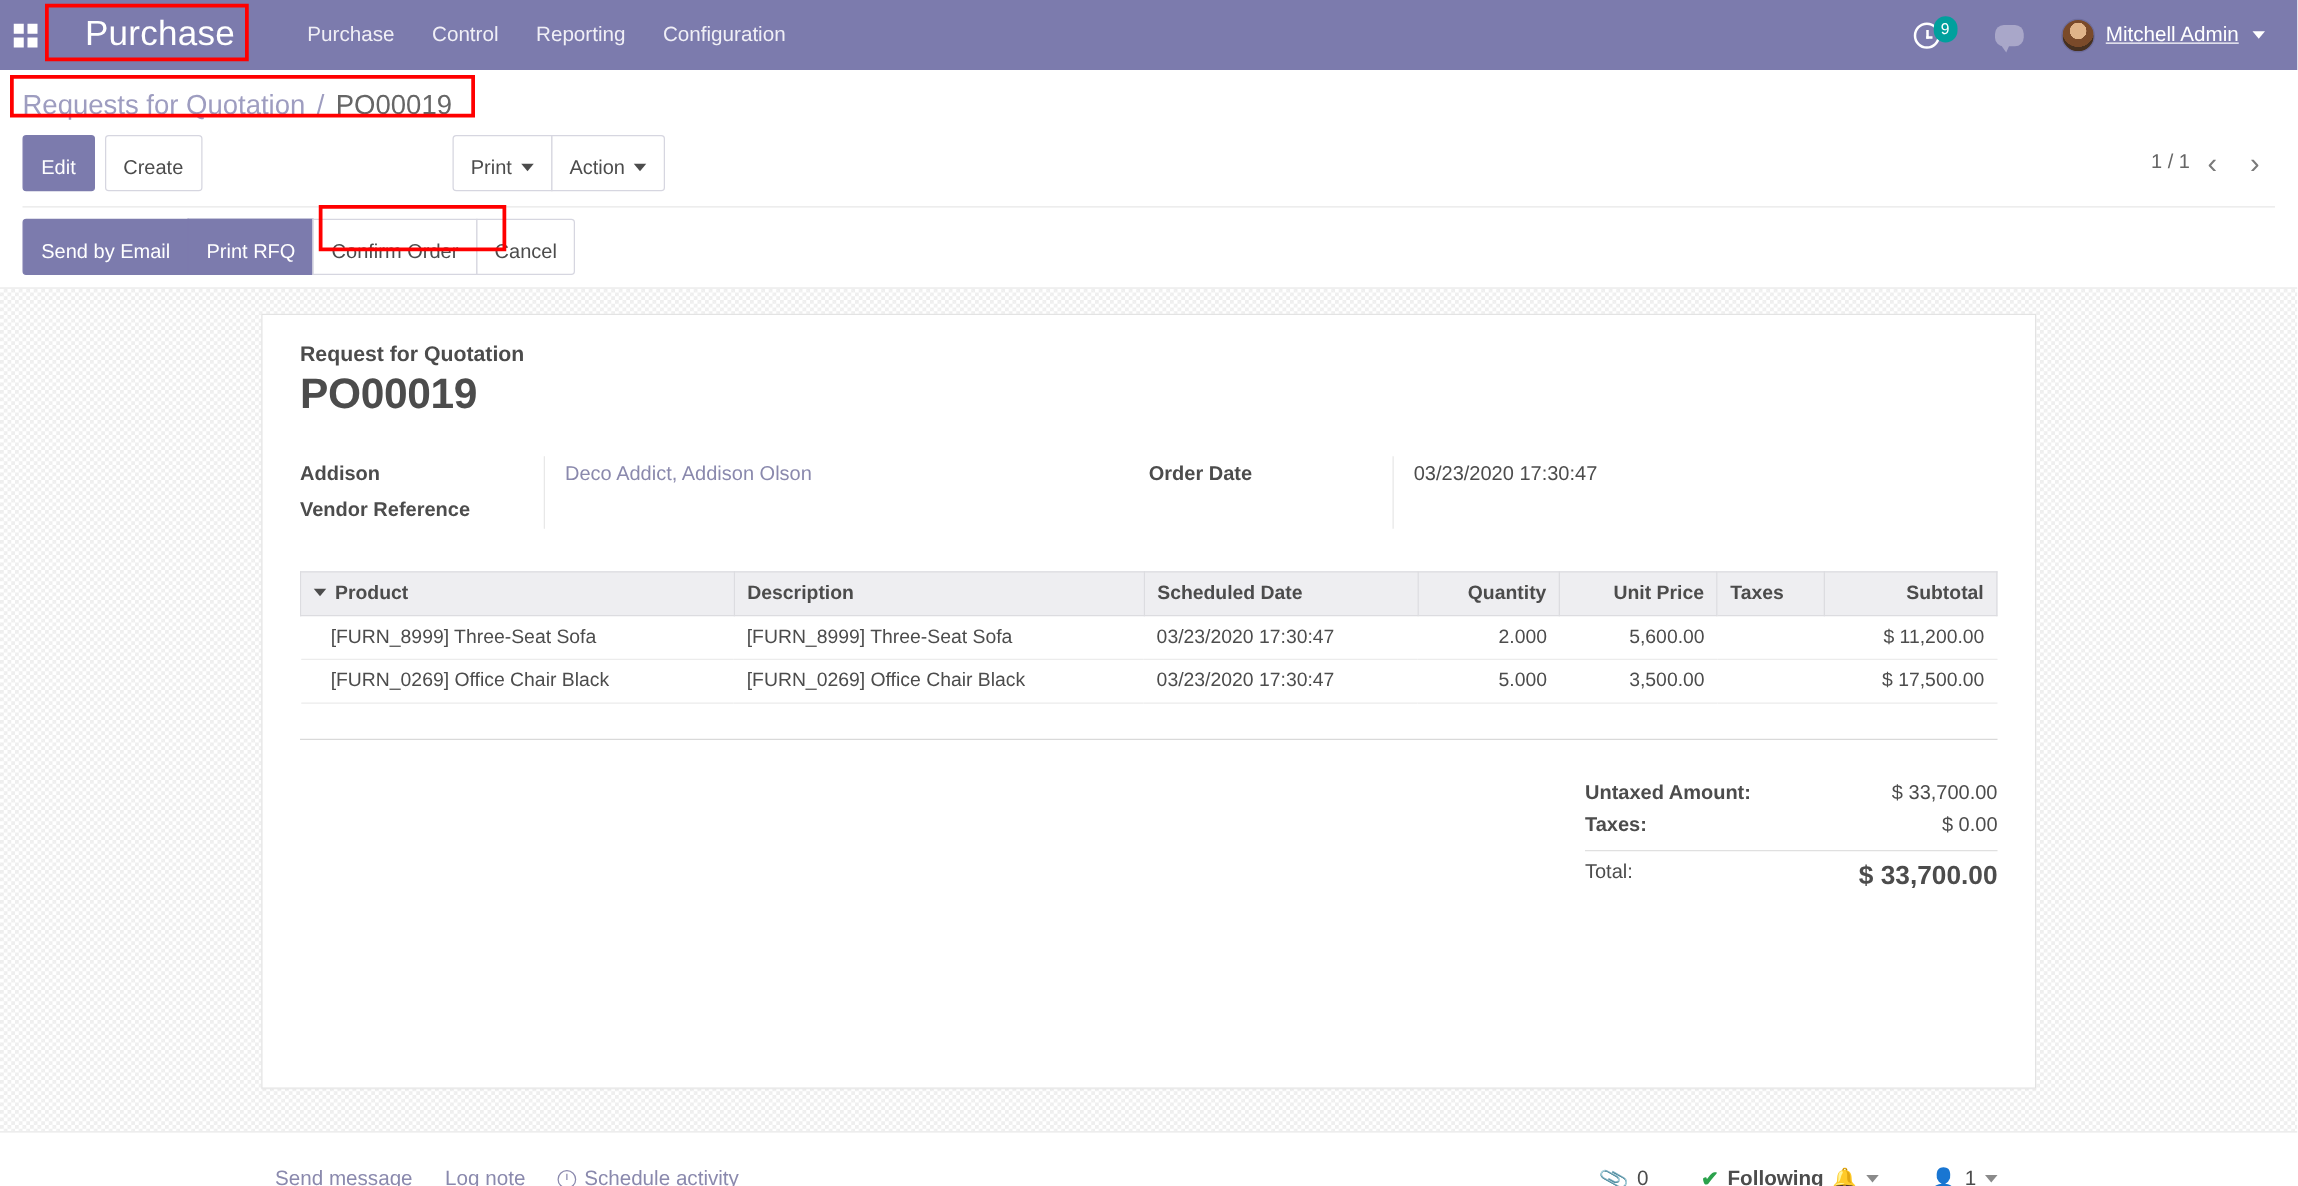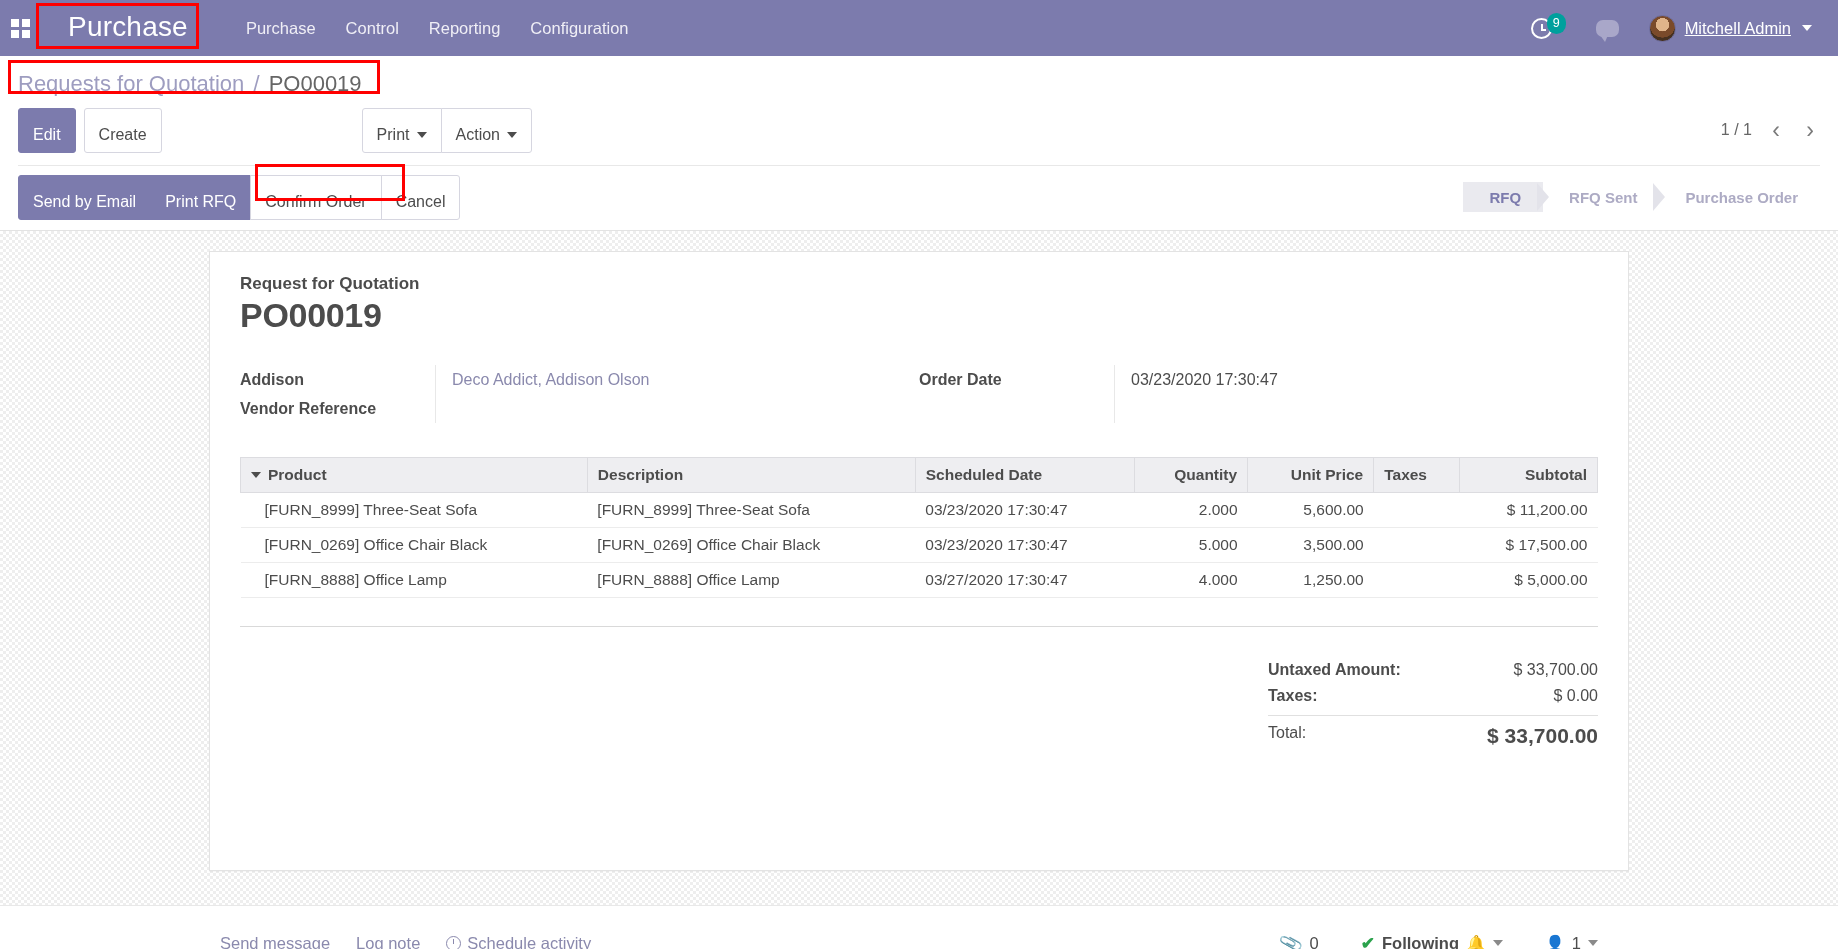--- a/index.html
+++ b/index.html
@@ -109,21 +109,21 @@
     border: 1px solid #d6d6e0;
     color: #4c4c4c;
   }
   .btn-primary { background: #7c7bad; border-color: #7c7bad; color: #fff; }
   .btn-group { display: flex; }
   .btn-group .btn { border-radius: 0; margin-left: -1px; }
   .btn-group .btn:first-child { border-radius: 3px 0 0 3px; margin-left: 0; }
   .btn-group .btn:last-child { border-radius: 0 3px 3px 0; }
   .cp-left { display: flex; gap: 8px; }
   .cp-mid { display: flex; margin-left: 200px; }
-  .cp-right { margin-left: auto; display: flex; align-items: center; gap: 14px; text-align: center; }
+  .cp-right { margin-left: auto; display: flex; align-items: center; gap: 14px; }
   .pager-text { font-size: 16px; color: #666; }
   .chev { width: 20px; cursor: pointer; color: #7a7a7a; font-size: 23px; line-height: 1; user-select: none; }
   .caret-dark {
     width: 0; height: 0; border-left: 5px solid transparent; border-right: 5px solid transparent;
     border-top: 6px solid #4c4c4c; display: inline-block; margin-left: 7px; vertical-align: middle;
   }
 
   
   .statusbar-row {
     display: flex; align-items: center;
@@ -324,27 +324,20 @@
       <span class="chev">›</span>
     </div>
   </div>
 
   <div class="statusbar-row">
     <div class="sb-left btn-group">
       <button class="btn btn-primary">Send by Email</button>
       <button class="btn btn-primary">Print RFQ</button>
       <button class="btn">Confirm Order</button>
       <button class="btn">Cancel</button>
-    </div>
-    <div class="sb-right">
-      <div class="sb-item active">RFQ</div>
-      <div class="sb-sep"></div>
-      <div class="sb-item done">RFQ Sent</div>
-      <div class="sb-sep"></div>
-      <div class="sb-item done">Purchase Order</div>
     </div>
   </div>
 </div>
 
 <div class="o-content">
   <div class="sheet">
 
     <div class="sheet-title-sm">Request for Quotation</div>
     <div class="sheet-title-lg">PO00019</div>
 
@@ -394,29 +387,20 @@
         </tr>
         <tr>
           <td class="first">[FURN_0269] Office Chair Black</td>
           <td>[FURN_0269] Office Chair Black</td>
           <td>03/23/2020 17:30:47</td>
           <td class="num">5.000</td>
           <td class="num">3,500.00</td>
           <td></td>
           <td class="num">$ 17,500.00</td>
         </tr>
-        <tr>
-          <td class="first">[FURN_8888] Office Lamp</td>
-          <td>[FURN_8888] Office Lamp</td>
-          <td>03/27/2020 17:30:47</td>
-          <td class="num">4.000</td>
-          <td class="num">1,250.00</td>
-          <td></td>
-          <td class="num">$ 5,000.00</td>
-        </tr>
       </tbody>
     </table>
 
     <div class="tbl-foot-line"></div>
 
     <div class="totals">
       <div class="totals-box">
         <div class="tot-row">
           <span class="lbl">Untaxed Amount:</span>
           <span class="val">$ 33,700.00</span>

